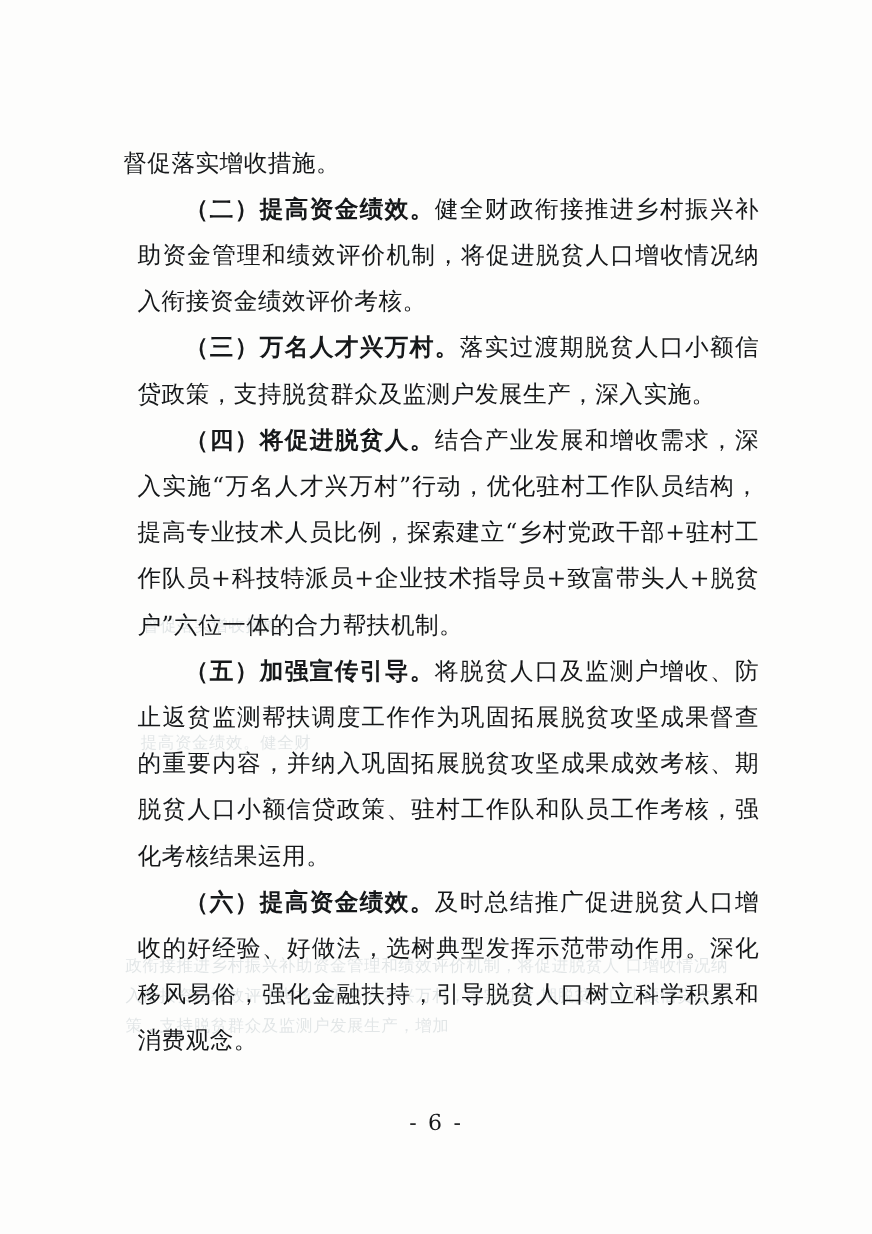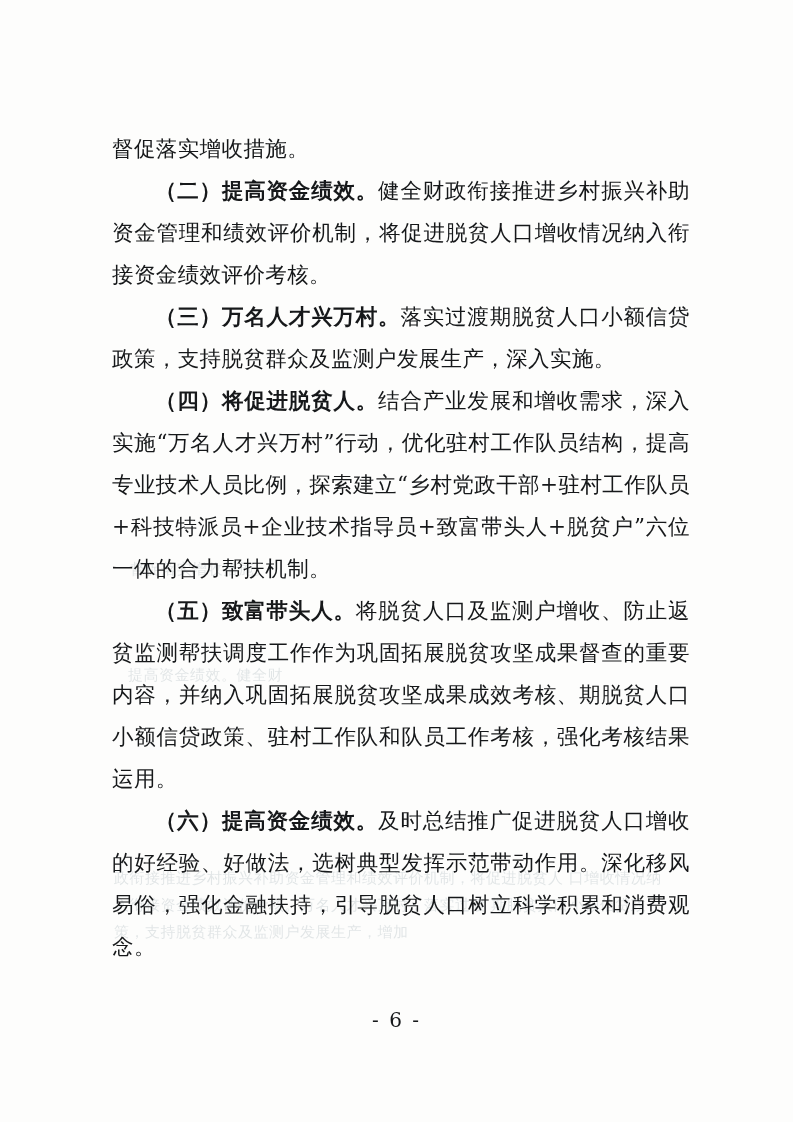--- a/index.html
+++ b/index.html
@@ -34,20 +34,21 @@
     letter-spacing: 0.4px;
     text-align: justify;
     text-justify: inter-ideograph;
     margin: 0 0 0 0;
     color: #16181a;
     font-family: "DejaVu Serif", "Liberation Serif", serif;
     text-indent: 0;
   }
   .para.indent {
     text-indent: 43px;
+    margin-left: 13px;
   }
   .para .lead {
     font-weight: bold;
   }
   .ghost-block {
     position: absolute;
     left: 112px;
     width: 560px;
     color: rgba(120, 140, 150, 0.20);
     font-size: 15px;
@@ -86,21 +87,21 @@
   <div class="content">
 
     <p class="para"><span>督促落实增收措施。</span></p>
 
     <p class="para indent"><span class="lead">（二）提高资金绩效。</span><span>健全财政衔接推进乡村振兴补助资金管理和绩效评价机制，将促进脱贫人口增收情况纳入衔接资金绩效评价考核。</span></p>
 
     <p class="para indent"><span class="lead">（三）万名人才兴万村。</span><span>落实过渡期脱贫人口小额信贷政策，支持脱贫群众及监测户发展生产，深入实施。</span></p>
 
     <p class="para indent"><span class="lead">（四）将促进脱贫人。</span><span>结合产业发展和增收需求，深入实施“万名人才兴万村”行动，优化驻村工作队员结构，提高专业技术人员比例，探索建立“乡村党政干部+驻村工作队员+科技特派员+企业技术指导员+致富带头人+脱贫户”六位一体的合力帮扶机制。</span></p>
 
-    <p class="para indent"><span class="lead">（五）致富带头人。</span><span>将脱贫人口及监测户增收、防止返贫监测帮扶调度工作作为巩固拓展脱贫攻坚成果督查的重要内容，并纳入巩固拓展脱贫攻坚成果成效考核、期脱贫人口小额信贷政策、驻村工作队和队员工作考核，强化考核结果运用。</span></p>
+    <p class="para indent"><span class="lead">（五）加强宣传引导。</span><span>将脱贫人口及监测户增收、防止返贫监测帮扶调度工作作为巩固拓展脱贫攻坚成果督查的重要内容，并纳入巩固拓展脱贫攻坚成果成效考核、期脱贫人口小额信贷政策、驻村工作队和队员工作考核，强化考核结果运用。</span></p>
 
     <p class="para indent"><span class="lead">（六）提高资金绩效。</span><span>及时总结推广促进脱贫人口增收的好经验、好做法，选树典型发挥示范带动作用。深化移风易俗，强化金融扶持，引导脱贫人口树立科学积累和消费观念。</span></p>
 
   </div>
 
   <div class="page-number">- 6 -</div>
 
 </div>
 
 </body></html>

